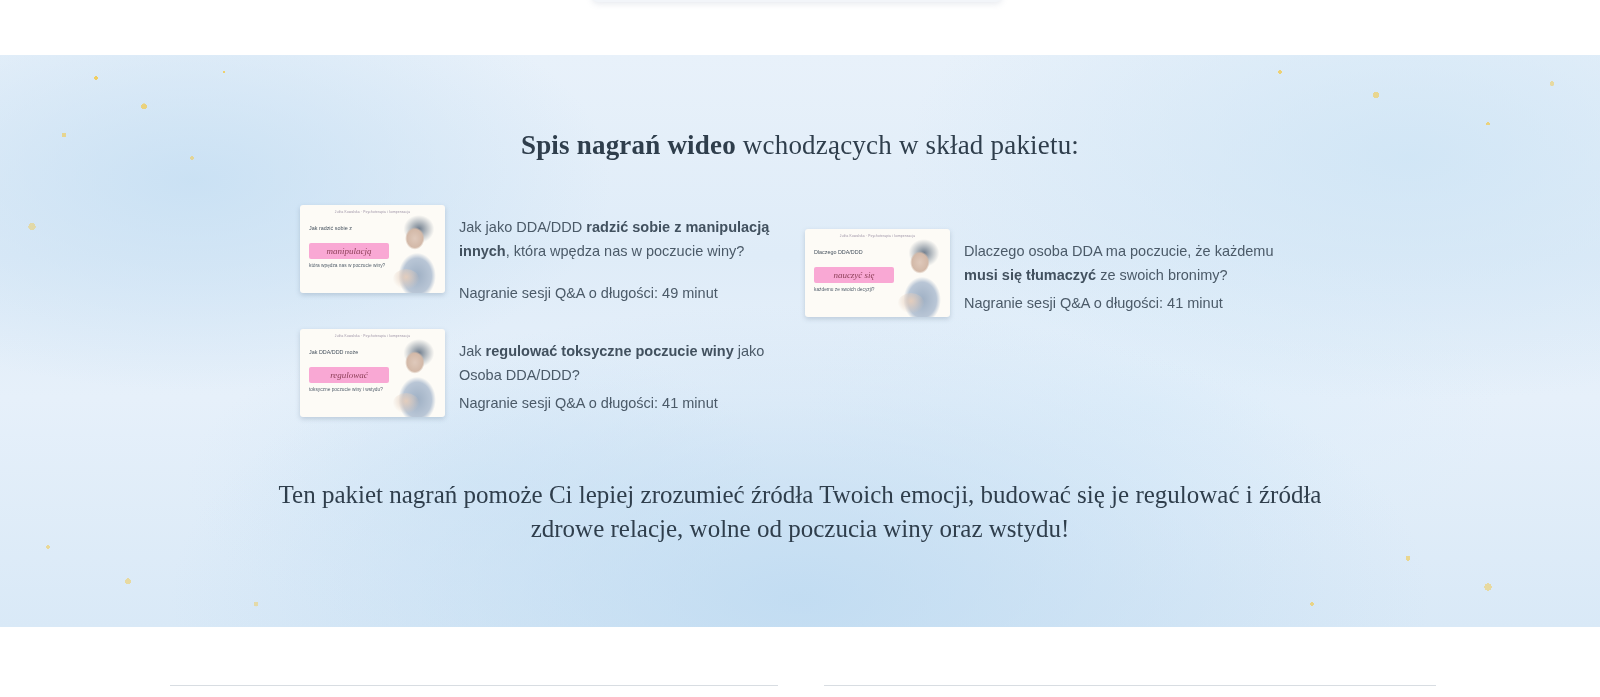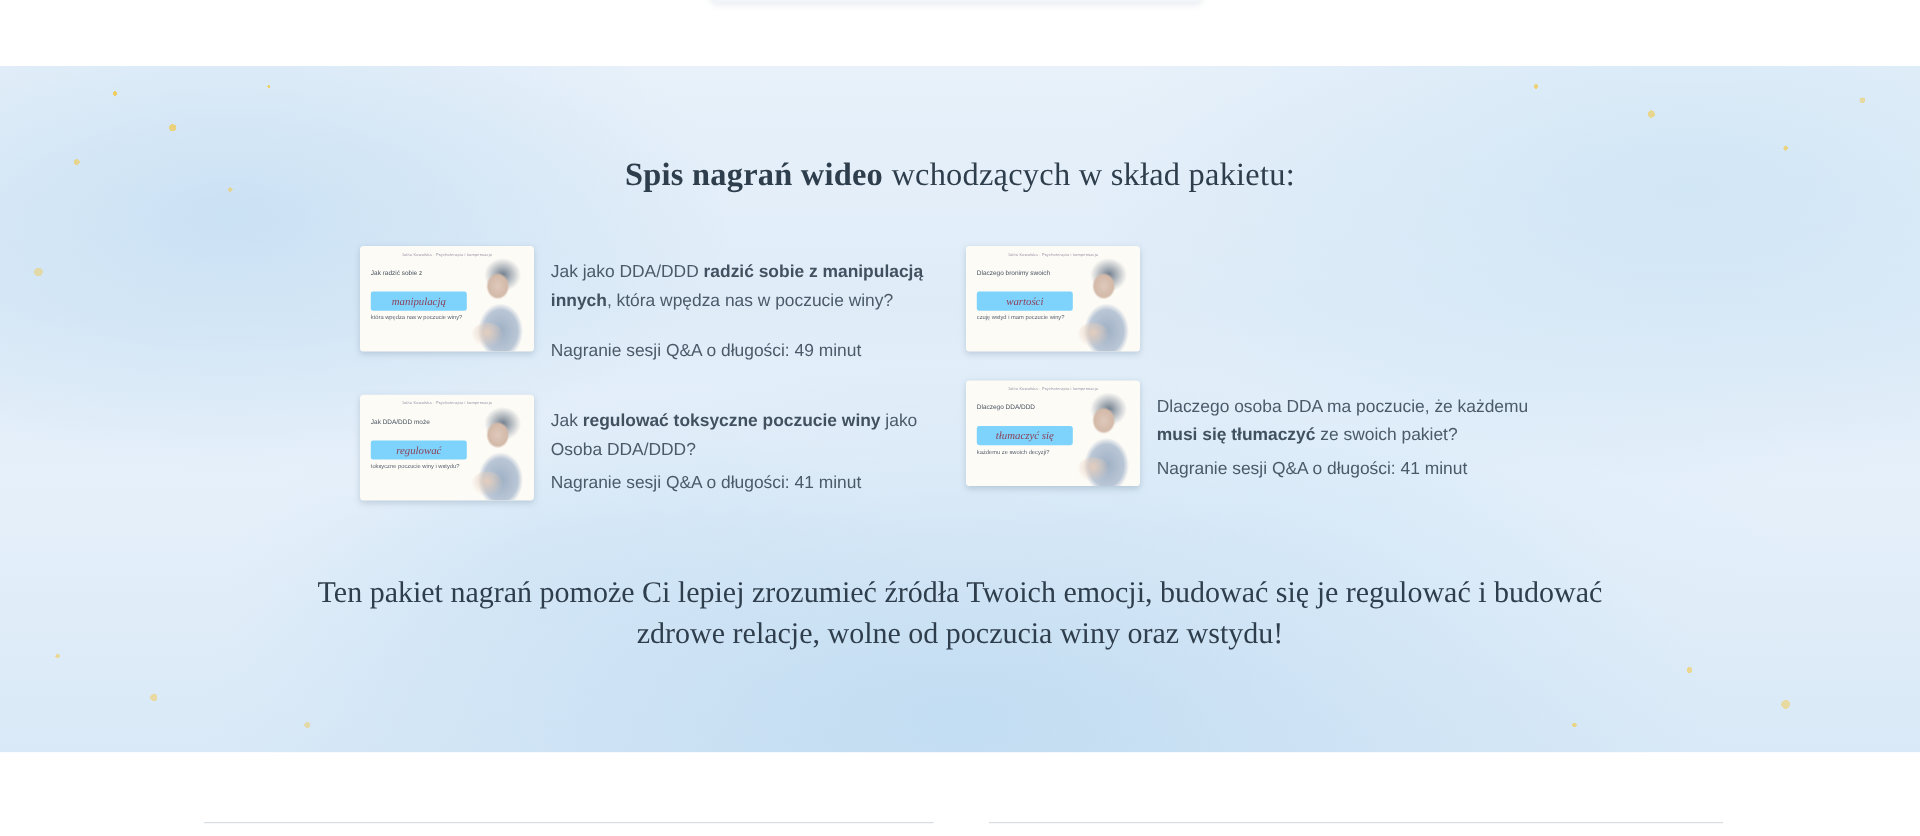--- a/index.html
+++ b/index.html
@@ -158,21 +158,21 @@
     line-height: 7px;
     color: #46525e;
     font-family: "Liberation Sans", sans-serif;
   }
   .thumb .tword {
     position: absolute;
     left: 9px; top: 38px;
     width: 80px;
     padding: 3px 0;
     text-align: center;
-    background: #7dd3fc;
+    background: #f9a8d4;
     color: #8c3f57;
     font-family: "Liberation Serif", serif;
     font-style: italic;
     font-size: 9px;
     border-radius: 2px;
   }
   .thumb .tline2 {
     position: absolute;
     left: 9px; top: 58px;
     width: 82px;
@@ -282,51 +282,44 @@
           </div>
           <div class="meta tight">Nagranie sesji Q&amp;A o długości: 41 minut</div>
         </div>
       </div>
 
     </div>
 
     <div class="col-right">
 
       <div class="item">
-        <div class="thumb">
-          <div class="tbrand">Julita Kowalska · Psychoterapia i kompensacja</div>
-          <div class="tline1">Dlaczego bronimy swoich</div>
-          <div class="tword">wartości</div>
-          <div class="tline2">czuję wstyd i mam poczucie winy?</div>
-          <div class="figure"></div>
-        </div>
       </div>
 
       <div class="item" style="margin-top:24px;">
         <div class="thumb">
           <div class="tbrand">Julita Kowalska · Psychoterapia i kompensacja</div>
           <div class="tline1">Dlaczego DDA/DDD</div>
-          <div class="tword">tłumaczyć się</div>
+          <div class="tword">nauczyć się</div>
           <div class="tline2">każdemu ze swoich decyzji?</div>
           <div class="figure"></div>
         </div>
         <div class="texts">
           <div class="desc">
-            <span>Dlaczego osoba DDA ma poczucie, że każdemu </span><b>musi się tłumaczyć</b><span> ze swoich pakiet?</span>
+            <span>Dlaczego osoba DDA ma poczucie, że każdemu </span><b>musi się tłumaczyć</b><span> ze swoich bronimy?</span>
           </div>
           <div class="meta tight">Nagranie sesji Q&amp;A o długości: 41 minut</div>
         </div>
       </div>
 
     </div>
   </div>
 
   <div class="closing">
     <div>
-      <span>Ten pakiet nagrań pomoże Ci lepiej </span><b>zrozumieć źródła Twoich emocji</b><span>, budować się je </span><b>regulować</b><span> i budować</span>
+      <span>Ten pakiet nagrań pomoże Ci lepiej </span><b>zrozumieć źródła Twoich emocji</b><span>, budować się je </span><b>regulować</b><span> i źródła</span>
     </div>
     <div>
       <b>zdrowe relacje</b><span>, wolne od poczucia winy oraz wstydu!</span>
     </div>
   </div>
 
   <div class="bottom-area">
     <div class="divider left"></div>
     <div class="divider right"></div>
   </div>

